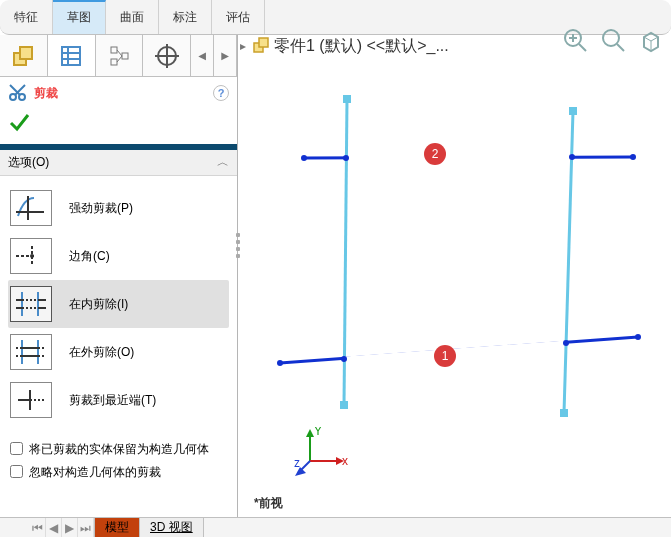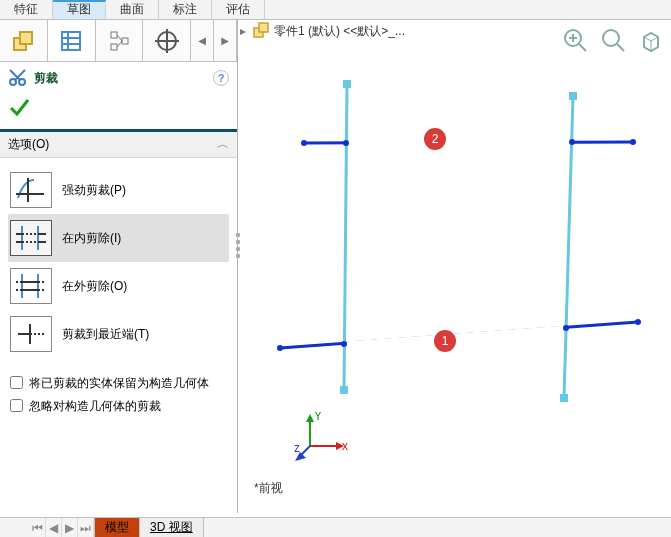--- a/index.html
+++ b/index.html
@@ -1,65 +1,65 @@
 <!DOCTYPE html>
 <html><head>
 <meta charset="utf-8">
 <style>
   * { box-sizing: border-box; margin: 0; padding: 0; font-family: "Microsoft YaHei", Arial, sans-serif; font-size: 12px; }
   body { width: 671px; height: 537px; background: #fff; overflow: hidden; position: relative; }
 
   
-  .top-tabs { height: 20px; background: #f3f3f3; border-bottom: 1px solid #c0c0c0; display: flex; align-items: stretch; }
+  .top-tabs { height: 35px; background: #f3f3f3; border-bottom: 1px solid #c0c0c0; display: flex; align-items: stretch; border-radius: 9px; }
   .top-tab { padding: 4px 14px; border-right: 1px solid #d0d0d0; color: #333; cursor: pointer; display: flex; align-items: center; }
   .top-tab.active { background: #d6eaf8; border-top: 2px solid #3f9ae0; padding-top: 2px; }
 
   .container { display: flex; height: calc(100% - 24px - 20px); }
 
   
   .left-panel { width: 238px; background: #ffffff; border-right: 1px solid #b5b5b5; display: flex; flex-direction: column; position: relative; }
   .feature-tabs { height: 42px; border-bottom: 1px solid #c0c0c0; display: flex; align-items: stretch; background: #fafafa; overflow:hidden }
   .ftab { width: 50px; border-right: 1px solid #c0c0c0; display: flex; align-items: center; justify-content: center; cursor: pointer; }
   .ftab.active { background: #ffffff; }
   .ftab.nav { width: 24px; }
 
   .pm-header { display: flex; align-items: center; padding: 6px 8px; }
   .pm-header .title-icon { width: 20px; height: 20px; margin-right: 6px; display:flex;align-items:center;justify-content:center; }
-  .pm-header .title { font-weight: bold; color: #14532d; flex:1; }
+  .pm-header .title { font-weight: bold; color: #ef4444; flex:1; }
   .pm-header .help { color: #5d8ed8; font-weight:bold; border:1px solid #c0c0c0; border-radius:50%; width:16px; height:16px; display:flex; align-items:center; justify-content:center; cursor:pointer; font-size:11px; }
 
   .pm-ok { padding: 2px 8px 8px; }
   .pm-ok svg { cursor:pointer; }
 
-  .section-head { background: #f0f0f0; padding: 4px 8px; display:flex; align-items:center; border-top:3px solid #0c4a6e; border-bottom:1px solid #d5d5d5; }
+  .section-head { background: #f0f0f0; padding: 4px 8px; display:flex; align-items:center; border-top:6px solid #0c4a6e; border-bottom:1px solid #d5d5d5; }
   .section-head .chev { margin-left:auto; color:#666; cursor:pointer; }
 
   .option-list { padding: 8px 8px; }
-  .option-item { display:flex; align-items:center; padding: 4px 0; cursor:pointer; border-radius:2px; }
+  .option-item { display:flex; align-items:center; padding: 4px 0; cursor:pointer; border-radius:2px;gap:7px; }
   .option-item.selected { background:#e0e0e0; }
   .option-item .icon-box { width:42px; height:36px; border:1px solid #888; margin:2px 10px 2px 2px; display:flex; align-items:center; justify-content:center; background:#fff; }
   .option-item.selected .icon-box { border:1px solid #555; background:#f5f5f5; }
 
   .checkboxes { padding: 6px 10px; }
   .checkboxes label { display:flex; align-items:flex-start; gap:6px; padding:3px 0; cursor:pointer; }
   .checkboxes input { margin-top:1px; }
 
   
   .graphics { flex:1; position:relative; background:#fff; }
   .marker-circle { position:absolute; width:22px; height:22px; border-radius:50%; background:#d93b3b; color:#fff; display:flex; align-items:center; justify-content:center; font-size:12px; }
 
   
   .bc-bar { position:absolute; top:0; left:0; height:22px; display:flex; align-items:center; }
   .bc-arrow { width:10px; height:22px; display:flex; align-items:center; justify-content:center; color:#777; }
   .bc-icon { margin:0 4px; }
-  .bc-text { font-size:12px; color:#333; }
+  .bc-text { font-size:16px; color:#333; }
 
   
   .triad { position:absolute; left:56px; bottom:48px; }
-  .view-label { position:absolute; left:16px; bottom:16px; font-size:12px; color:#333; }
+  .view-label { position:absolute; left:16px; bottom:16px; font-size:12px; color:#333;font-weight:bold; }
 
   
   .view-btns { position:absolute; top:26px; right:6px; display:flex; gap:10px; }
   .view-btns .vb { width:28px; height:28px; display:flex; align-items:center; justify-content:center; cursor:pointer; }
 
   
   .bottom-bar { position:absolute; bottom:0; left:0; right:0; height:20px; background:#f4f4f4; border-top:1px solid #c0c0c0; display:flex; align-items:stretch; }
   .nav-btns { display:flex; border-right:1px solid #c0c0c0; margin-left:30px; }
   .nav-btns .nb { width:16px; display:flex; align-items:center; justify-content:center; cursor:pointer; color:#888; border-right:1px solid #ddd; }
   .bt-tab { padding: 2px 10px; border-right:1px solid #c0c0c0; background:#c2410c; cursor:pointer; display:flex; align-items:center; }
@@ -156,20 +156,30 @@
         <span class="icon-box">
           <svg width="34" height="28">
               <path d="M4 22 Q10 4 20 4" fill="none" stroke="#4a8cc9" stroke-width="2"></path>
               <line x1="14" y1="2" x2="14" y2="26" stroke="#333" stroke-width="2"></line>
               <line x1="2" y1="18" x2="30" y2="18" stroke="#333" stroke-width="2"></line>
             </svg>
         </span>
         <span>强劲剪裁(P)</span>
       </div>
 
+      <div class="option-item">
+        <span class="icon-box">
+          <svg width="34" height="28">
+              <line x1="2" y1="14" x2="20" y2="14" stroke="#333" stroke-width="2" stroke-dasharray="3,2"></line>
+              <line x1="18" y1="4" x2="18" y2="24" stroke="#333" stroke-width="2" stroke-dasharray="3,2"></line>
+              <circle cx="18" cy="14" r="2" fill="#333"></circle>
+            </svg>
+        </span>
+        <span>边角(C)</span>
+      </div>
 
       <div class="option-item selected">
         <span class="icon-box">
           <svg width="34" height="28">
               <line x1="8" y1="2" x2="8" y2="26" stroke="#4a8cc9" stroke-width="2"></line>
               <line x1="24" y1="2" x2="24" y2="26" stroke="#4a8cc9" stroke-width="2"></line>
               <line x1="2" y1="10" x2="8" y2="10" stroke="#333" stroke-width="2"></line>
               <line x1="24" y1="10" x2="32" y2="10" stroke="#333" stroke-width="2"></line>
               <line x1="8" y1="10" x2="24" y2="10" stroke="#333" stroke-width="2" stroke-dasharray="2,2"></line>
               <line x1="2" y1="18" x2="8" y2="18" stroke="#333" stroke-width="2"></line>

